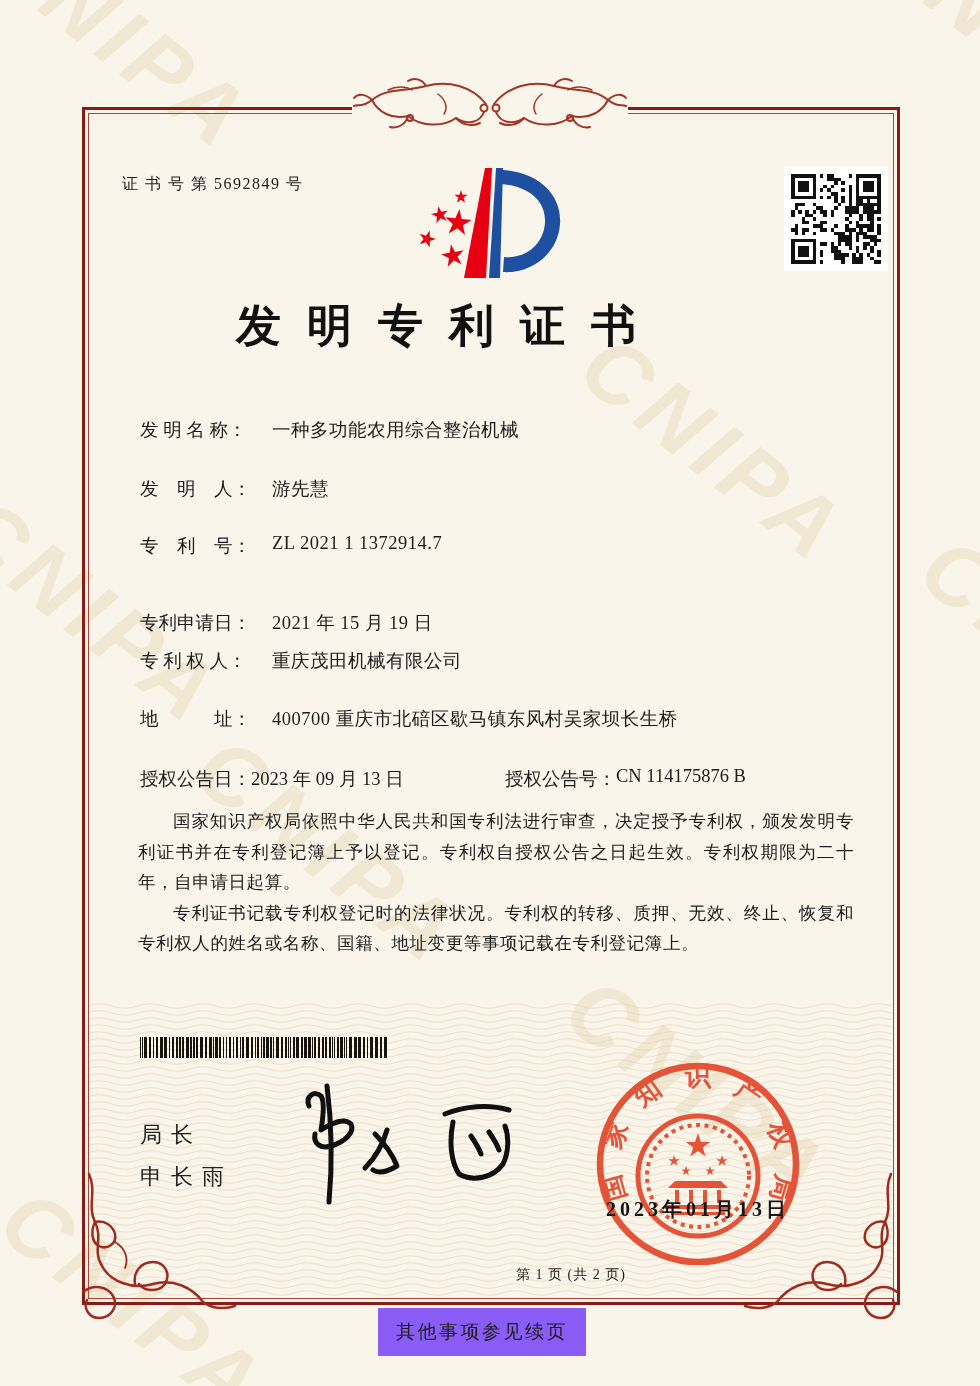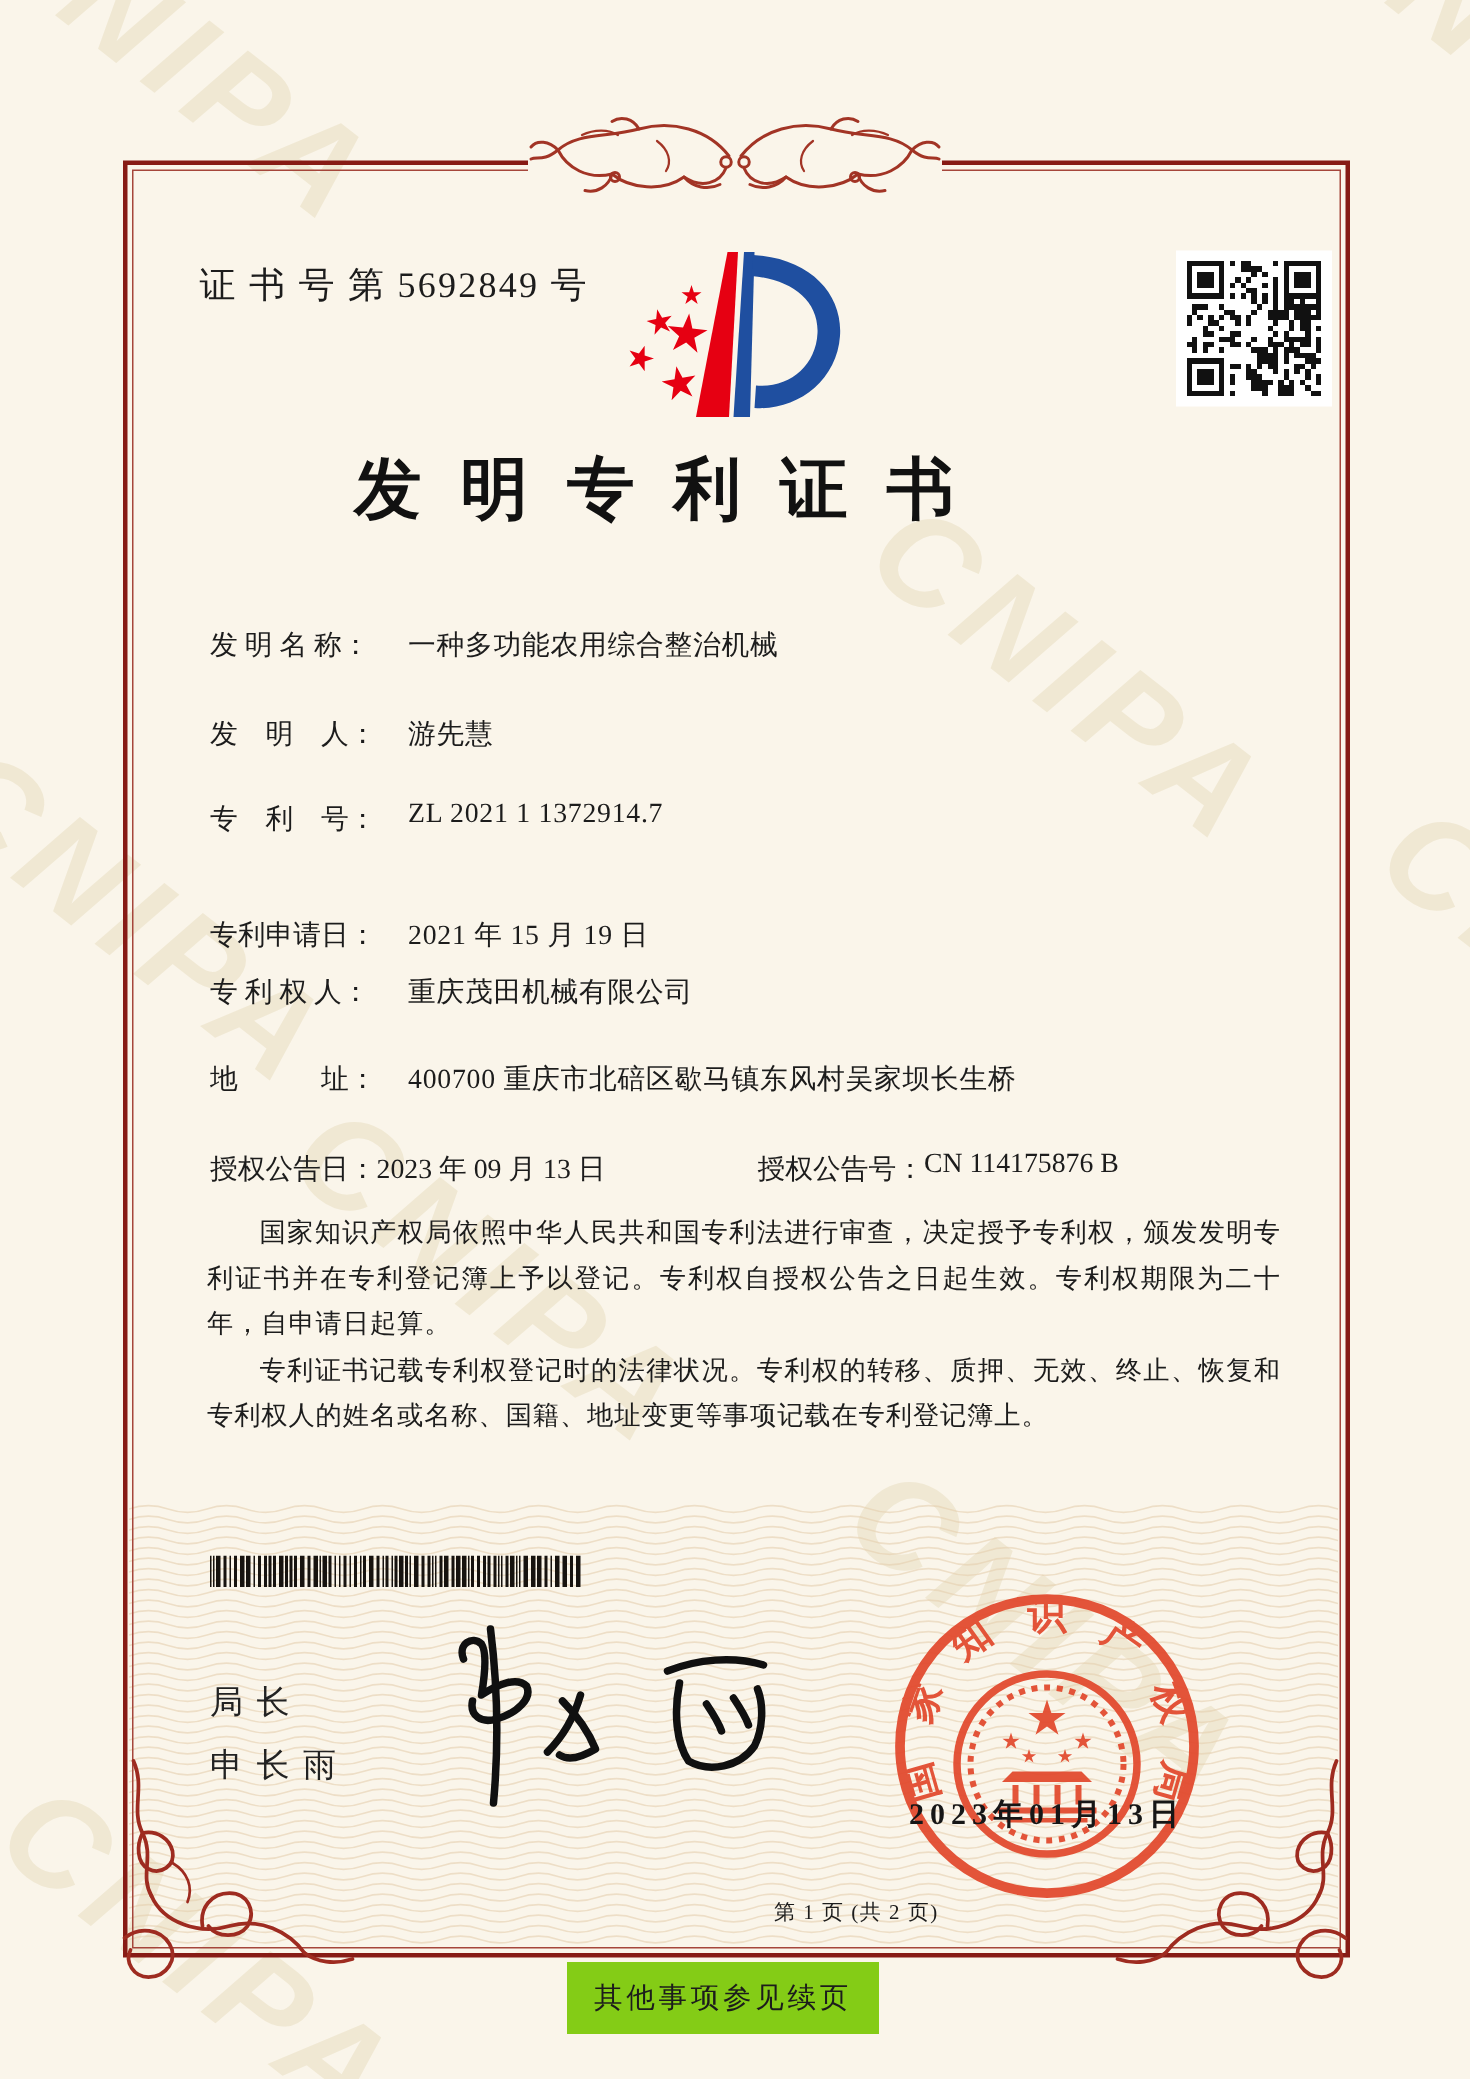--- a/index.html
+++ b/index.html
@@ -24,41 +24,41 @@
     border:3px solid #871b15;z-index:2;
   }
   #frame-inner{position:absolute;left:3px;top:3px;right:3px;bottom:3px;border:1px solid #a5463b;}
   
   #waves{position:absolute;left:86px;top:1000px;z-index:1;}
   
   #top-ornament{position:absolute;left:352px;top:74px;width:276px;height:64px;background:#faf5ea;z-index:3;}
   .corner-ornament{position:absolute;z-index:3;}
   
   .content{z-index:4;}
-  #cert-no{left:122px;top:174px;font-size:24px;letter-spacing:1.5px;margin-left:11px;}
+  #cert-no{left:122px;top:174px;font-size:16px;letter-spacing:1.5px;}
   #logo{left:415px;top:160px;}
   #qr-patch{left:784px;top:167px;width:104px;height:104px;background:#ffffff;display:flex;align-items:center;justify-content:center;z-index:4;}
   #title{left:82px;top:296px;width:708px;text-align:center;font-size:45px;font-weight:bold;letter-spacing:26px;text-indent:26px;color:#111;}
   .field-row{left:140px;width:740px;display:flex;font-size:18.5px;}
   .f-label{width:132px;flex:0 0 132px;white-space:nowrap;}
   .f-value{white-space:nowrap;letter-spacing:0.5px;}
   #grant-row{left:140px;top:766px;width:740px;height:26px;font-size:18.5px;}
   #grant-row .pair{position:absolute;white-space:nowrap;display:flex;}
   #grant-pair2{left:365px;}
   .para{ text-align:justify;text-indent:2em;font-size:17.5px;line-height:30.5px;letter-spacing:0.6px;}
   #paras{left:138px;top:806px;width:716px;}
   #barcode-wrap{left:140px;top:1037px;z-index:4;}
   .signer{left:140px;font-size:22px;letter-spacing:9px;font-family:"Liberation Sans","DejaVu Sans",sans-serif;color:#222;}
   #signer-title{top:1120px;text-align:center;}
   #signer-name{top:1162px;}
   #signature{position:absolute;left:275px;top:1078px;z-index:4;}
   #seal{position:absolute;left:594px;top:1056px;z-index:6;}
   #seal-date{left:592px;top:1196px;width:212px;text-align:center;font-size:20px;letter-spacing:4px;color:#161616;z-index:7;font-weight:bold;}
   #page-note{left:82px;top:1266px;width:912px;text-align:center;font-size:14px;letter-spacing:1px;z-index:4;margin-left:33px;}
-  #note-box{left:378px;top:1308px;width:208px;height:48px;background:#84cc16;display:flex;align-items:center;justify-content:center;z-index:3;}
+  #note-box{left:378px;top:1308px;width:208px;height:48px;background:#8b5cf6;display:flex;align-items:center;justify-content:center;z-index:3;}
   #note-box span{font-size:19px;letter-spacing:2.5px;}
 </style>
 </head>
 <body>
 
 <div id="page">
 
   <div class="watermark" style="left:-35px;top:-15px;">CNIPA</div>
   <div class="watermark" style="left:845px;top:-25px;font-size:96px;">CNIPA</div>
   <div class="watermark" style="left:560px;top:398px;">CNIPA</div>

